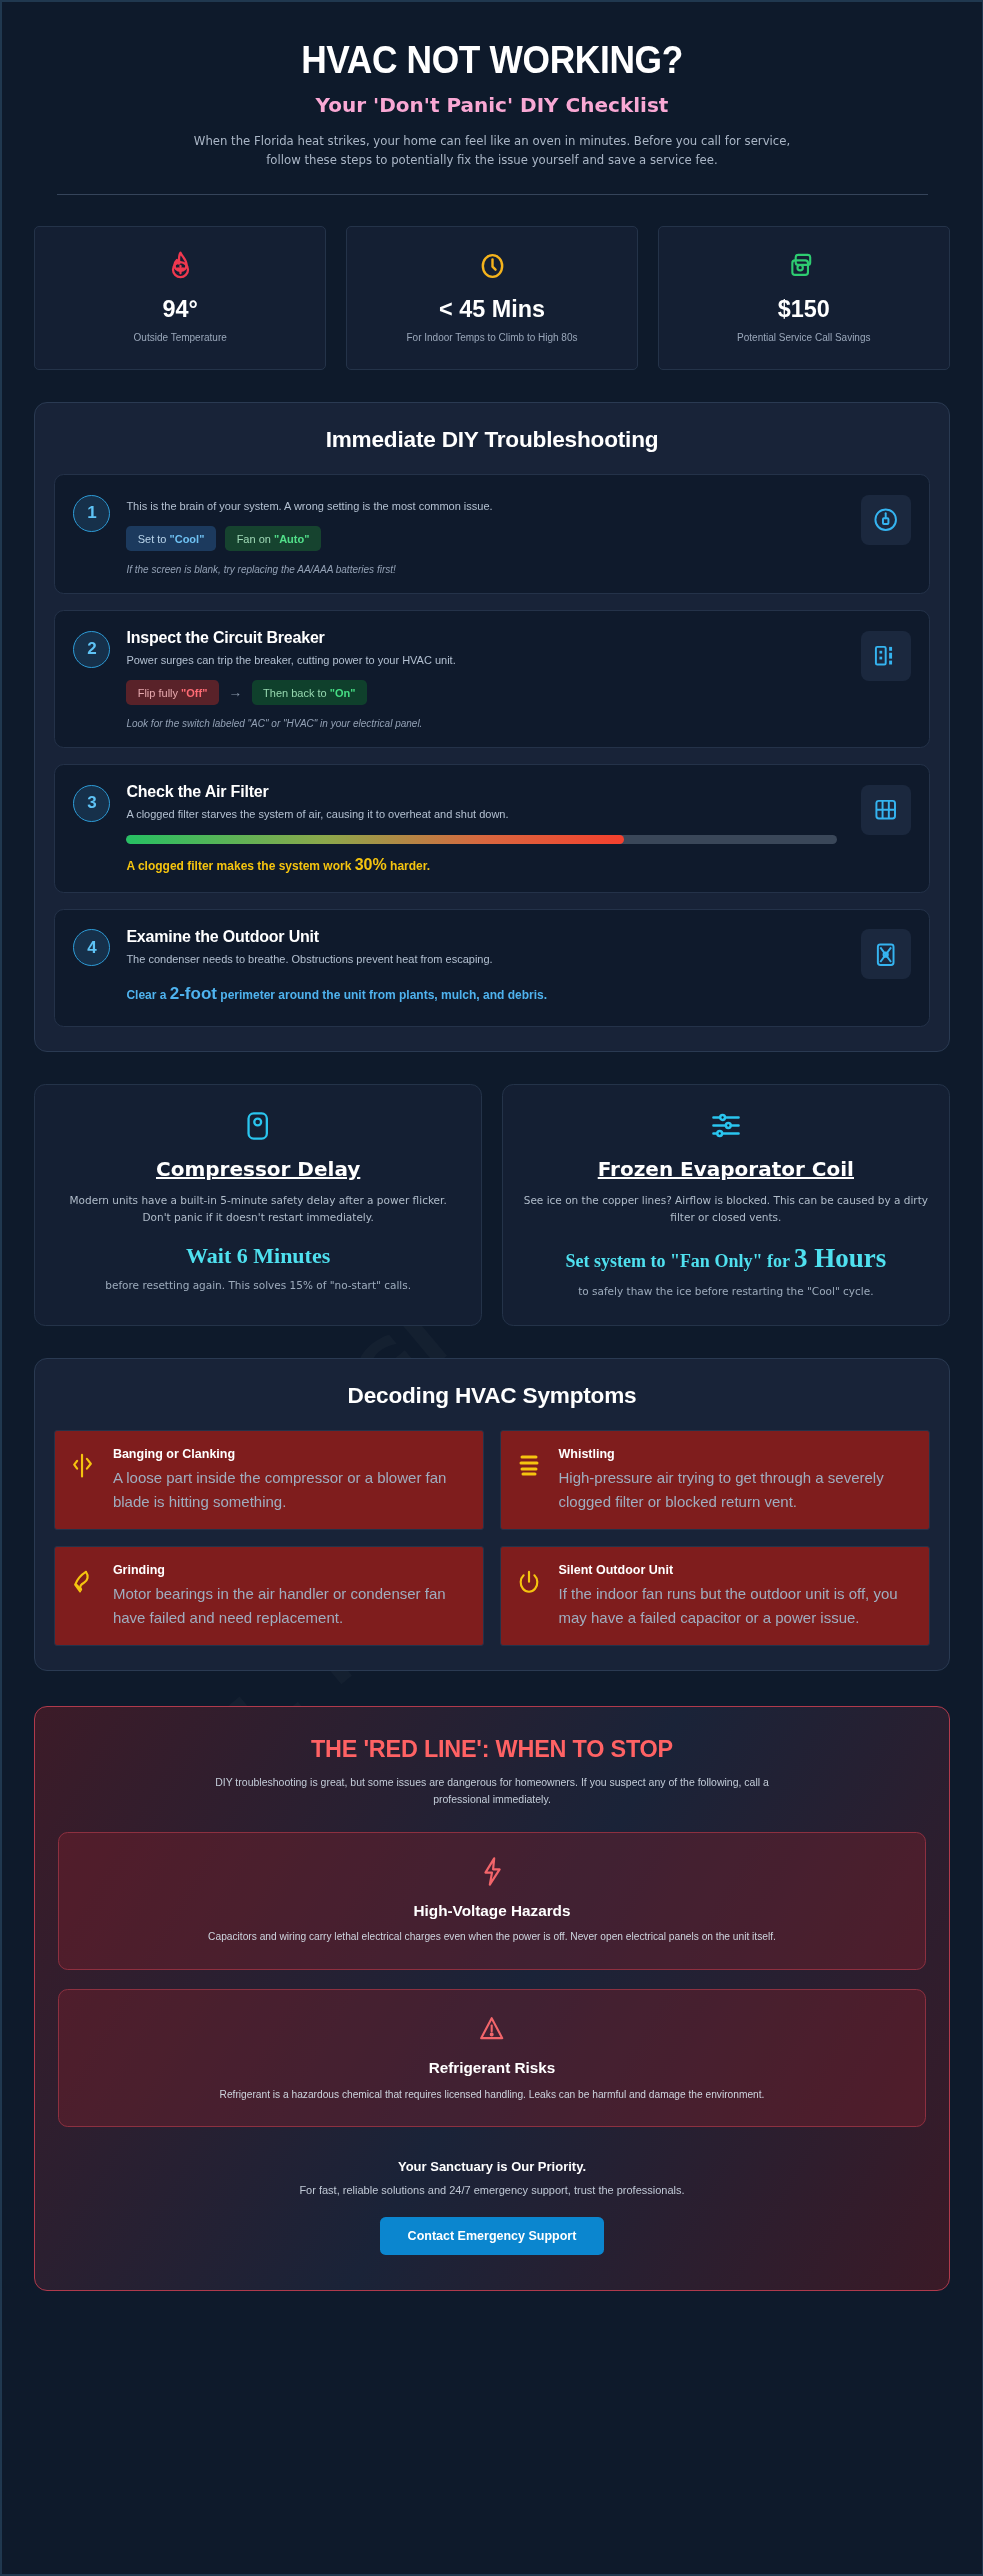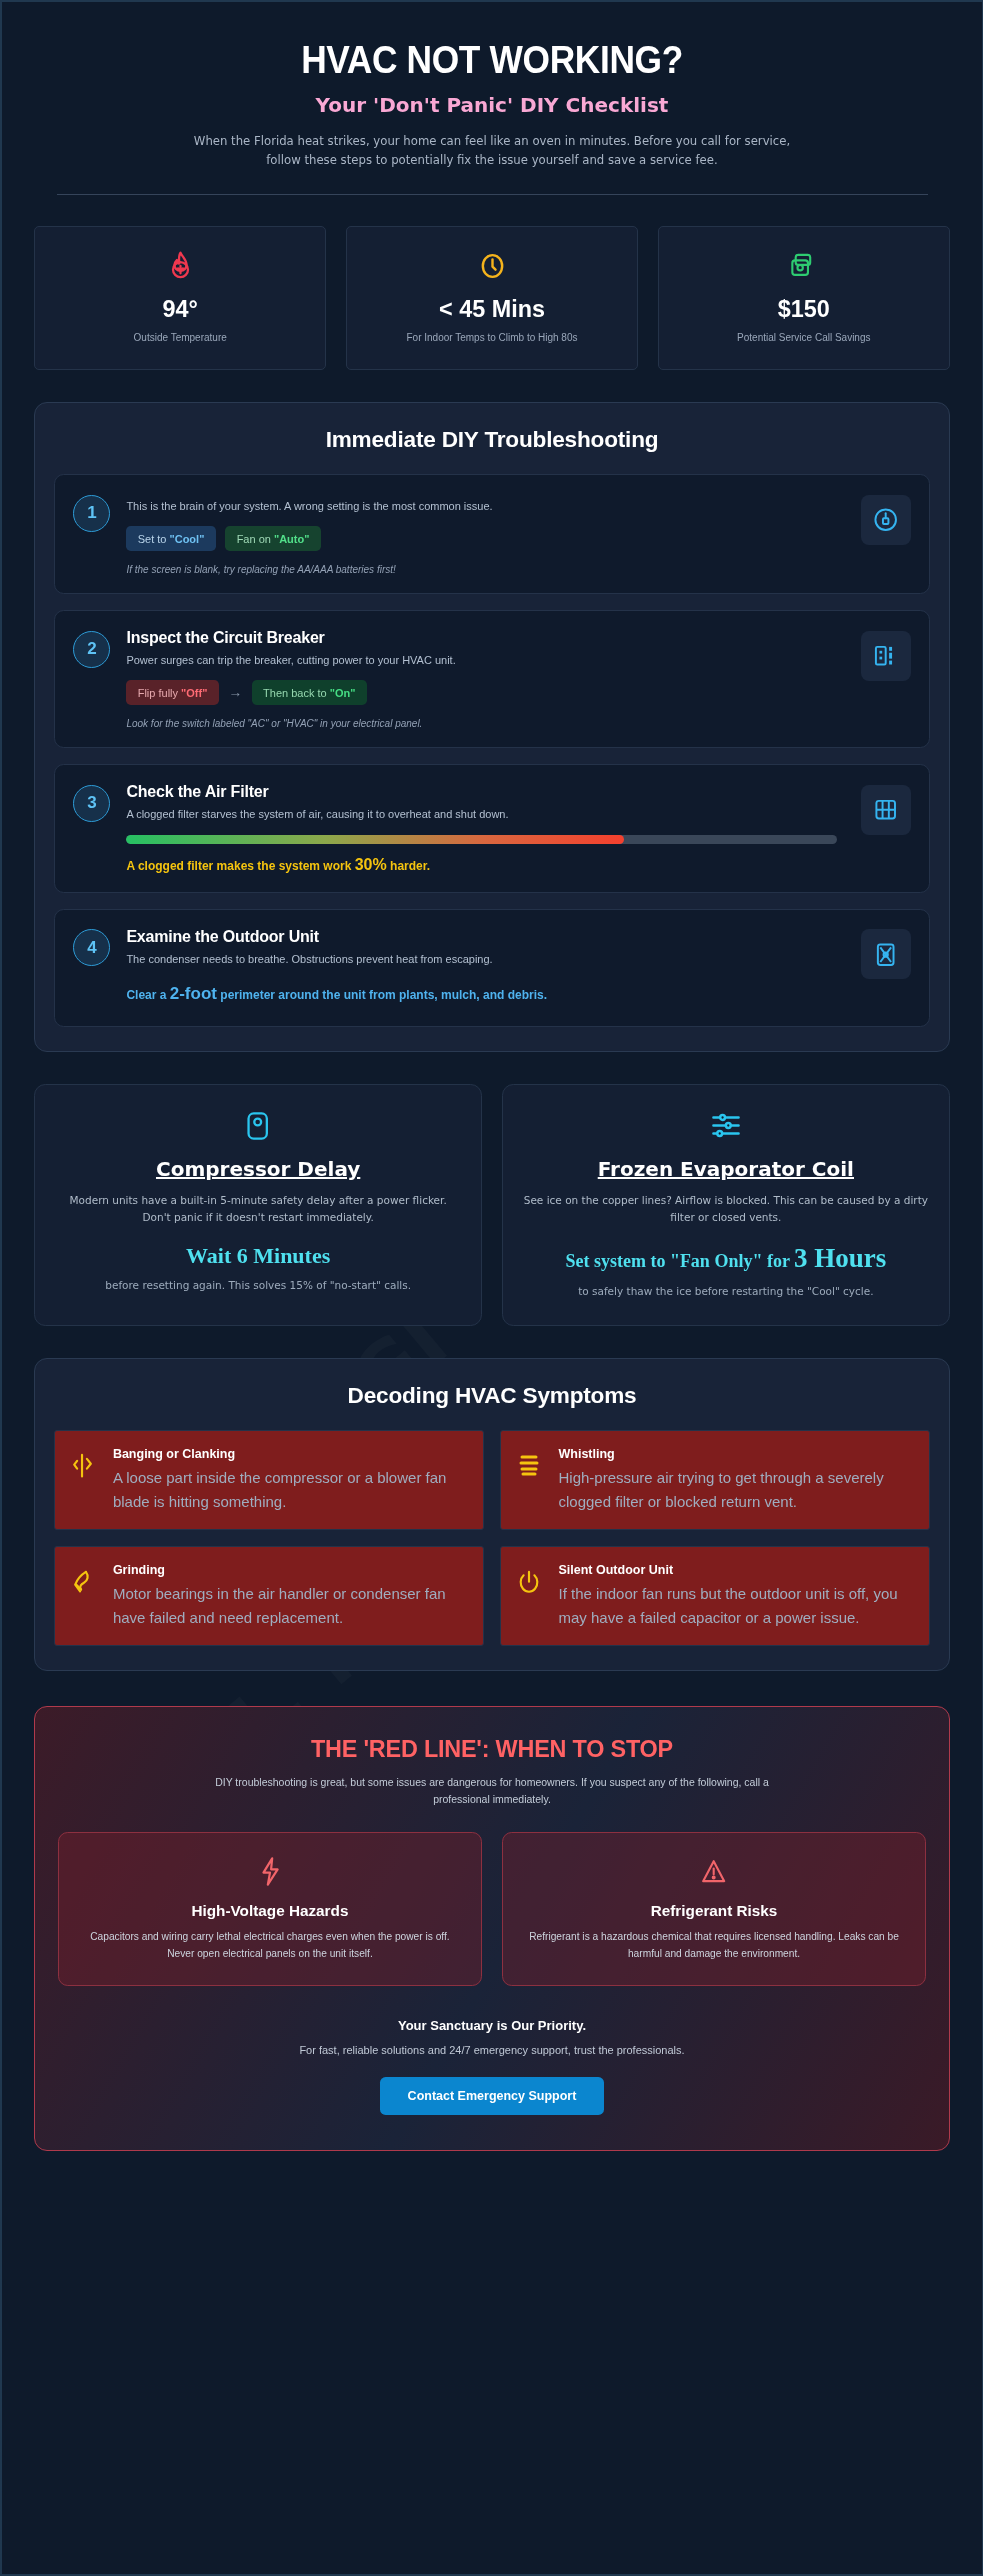--- a/index.html
+++ b/index.html
@@ -307,21 +307,21 @@
   .danger-sub {
     margin: 11.3px auto 0;
     width: 597px;
     text-align: center;
     font-size: 10.5px;
     line-height: 1.6;
     color: #c3ccd8;
   }
   .danger-grid {
     display: grid;
-    grid-template-columns: 1fr 1fr;
+    grid-template-columns: 1fr;
     gap: 19.4px;
     margin-top: 24px;
   }
   .danger-card {
     background: rgba(120,30,42,0.42);
     border: 0.8px solid #8d3040;
     border-radius: 9.7px;
     padding: 21px 19.4px 22.6px;
     text-align: center;
   }

